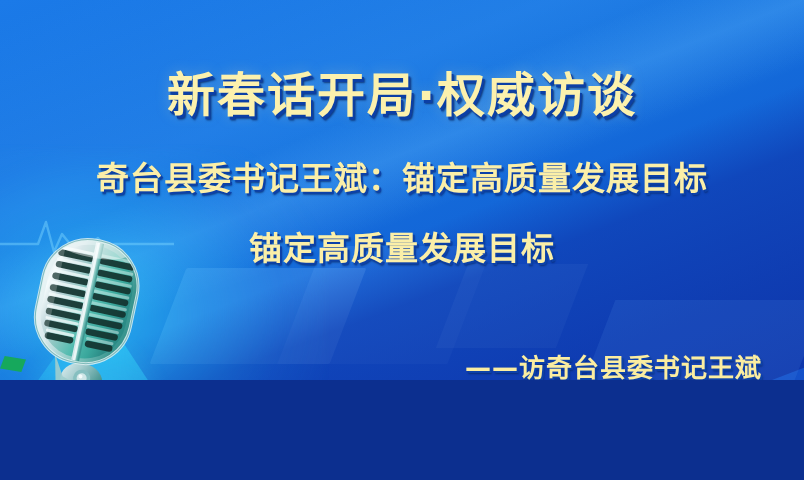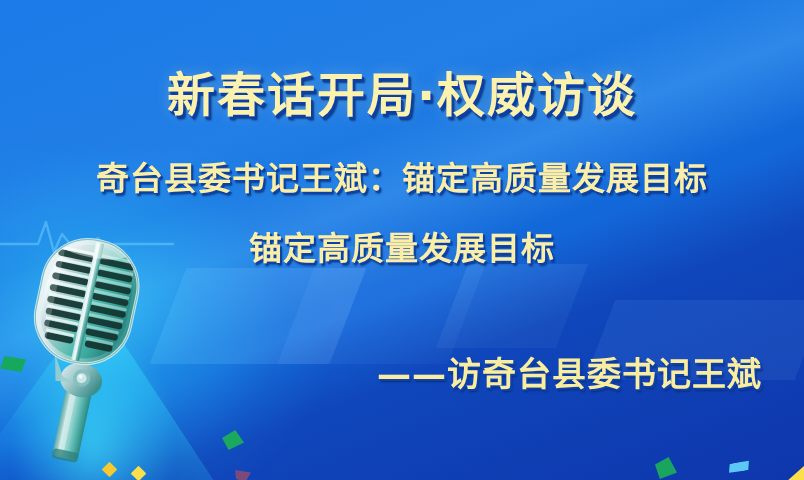--- a/index.html
+++ b/index.html
@@ -4,21 +4,21 @@
 <title>新春话开局·权威访谈</title>
 <style>
   html, body {
     margin: 0;
     padding: 0;
     background: #0c2f8f;
   }
   #banner {
     position: relative;
     width: 804px;
-    height: 480px;
+    height: 380px;
     overflow: hidden;
     font-family: "DejaVu Sans", "Liberation Sans", sans-serif;
     background: #1577e4;
     user-select: none;
   }
 
   
   .bg-base {
     position: absolute;
     inset: 0;
@@ -184,21 +184,21 @@
        2px 3px 2px rgba(7,36,96,0.7);
     white-space: nowrap;
   }
   .subline-1 { top: 152px; }
   .subline-2 { top: 222px; }
 
   .byline {
     position: absolute;
     right: 42px;
     top: 347px;
-    font-size: 34px;
+    font-size: 26px;
     font-weight: 700;
     letter-spacing: 1px;
     color: #fbeda0;
     text-shadow:
        2px 2px 0 #0c41a8,
        2px 3px 2px rgba(7,36,96,0.7);
     white-space: nowrap;
     margin-left: 48px;
   }
 </style>

